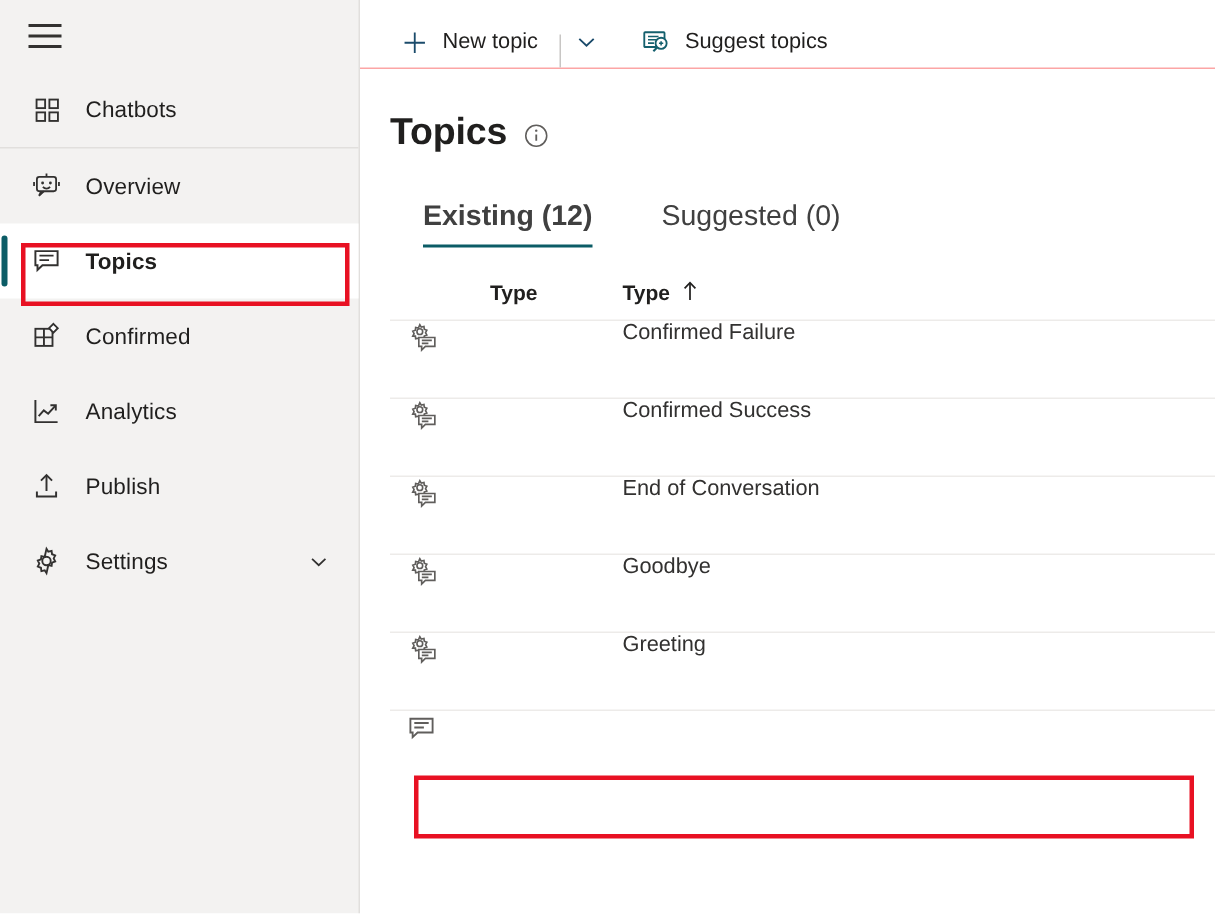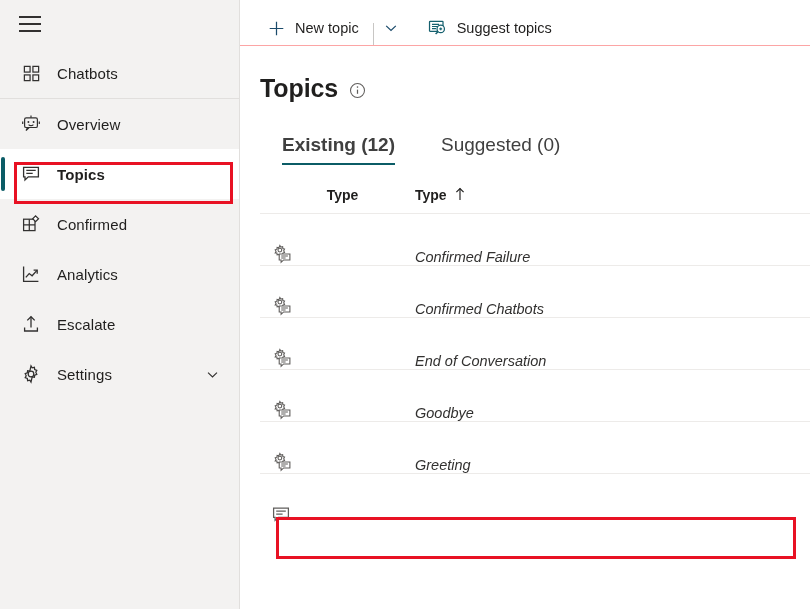--- a/index.html
+++ b/index.html
@@ -238,27 +238,26 @@
     cursor: pointer;
   }
   .th-type { width: 145px; justify-content: center; }
   .th-sort-arrow {
     margin-left: 7px;
     font-size: 14px;
     line-height: 1;
   }
   .row {
     display: flex;
-    align-items: flex-end;
+    align-items: flex-start;
     height: 52px;
     border-top: 1px solid #edebe9;
     padding-left: 10px;
     cursor: pointer;
     box-sizing: border-box;
-    font-style: italic;
   }
   .row .cell-type {
     width: 145px;
     display: flex;
     align-items: center;
   }
   .row .cell-name {
     font-size: 14.5px;
     color: #323130;
     white-space: nowrap;
@@ -371,21 +370,21 @@
       </div>
 
       <div class="nav-item">
         <span class="nav-ico">
           <svg width="20" height="20" viewBox="0 0 20 20" fill="none" stroke="#323130" stroke-width="1.3">
             <path d="M10 13.4V2.8"></path>
             <path d="M6.3 6.4L10 2.7l3.7 3.7"></path>
             <path d="M3.6 13.6v3.4h12.8v-3.4"></path>
           </svg>
         </span>
-        <span class="nav-label">Escalate</span>
+        <span class="nav-label">Publish</span>
       </div>
 
       <div class="nav-item">
         <span class="nav-ico">
           <svg width="20" height="20" viewBox="0 0 20 20" fill="none" stroke="#323130" stroke-width="1.25">
             <circle cx="10" cy="10" r="2.8"></circle>
             <path d="M10 1.9l1.2 1.9 2.2-.5.3 2.2 2.1.8-1 2 1 2-2.1.8-.3 2.2-2.2-.5L10 18.1l-1.2-1.9-2.2.5-.3-2.2-2.1-.8 1-2-1-2 2.1-.8.3-2.2 2.2.5z"></path>
           </svg>
         </span>
         <span class="nav-label">Settings</span>
@@ -493,21 +492,21 @@
           <div class="cell-type">
             <span class="row-ico">
               <svg width="21" height="21" viewBox="0 0 22 22" fill="none" stroke="#605e5c" stroke-width="1.15">
                 <path d="M9.3 1.6l1 1.6 1.9-.4.2 1.9 1.8.7-.9 1.7.9 1.7-1.8.7-.2 1.9-1.9-.4-1 1.6-1-1.6-1.9.4-.2-1.9L4.4 9.5l.9-1.7-.9-1.7 1.8-.7.2-1.9 1.9.4z"></path>
                 <circle cx="9.3" cy="6.4" r="2"></circle>
                 <path d="M8.6 10.5h11.2v6.2h-6.6l-2.6 2.5v-2.5H8.6z" fill="#ffffff"></path>
                 <path d="M10.7 12.5h7M10.7 14.6h4.6"></path>
               </svg>
             </span>
           </div>
-          <div class="cell-name">Confirmed Chatbots</div>
+          <div class="cell-name">Confirmed Success</div>
         </div>
 
         <div class="row">
           <div class="cell-type">
             <span class="row-ico">
               <svg width="21" height="21" viewBox="0 0 22 22" fill="none" stroke="#605e5c" stroke-width="1.15">
                 <path d="M9.3 1.6l1 1.6 1.9-.4.2 1.9 1.8.7-.9 1.7.9 1.7-1.8.7-.2 1.9-1.9-.4-1 1.6-1-1.6-1.9.4-.2-1.9L4.4 9.5l.9-1.7-.9-1.7 1.8-.7.2-1.9 1.9.4z"></path>
                 <circle cx="9.3" cy="6.4" r="2"></circle>
                 <path d="M8.6 10.5h11.2v6.2h-6.6l-2.6 2.5v-2.5H8.6z" fill="#ffffff"></path>
                 <path d="M10.7 12.5h7M10.7 14.6h4.6"></path>

